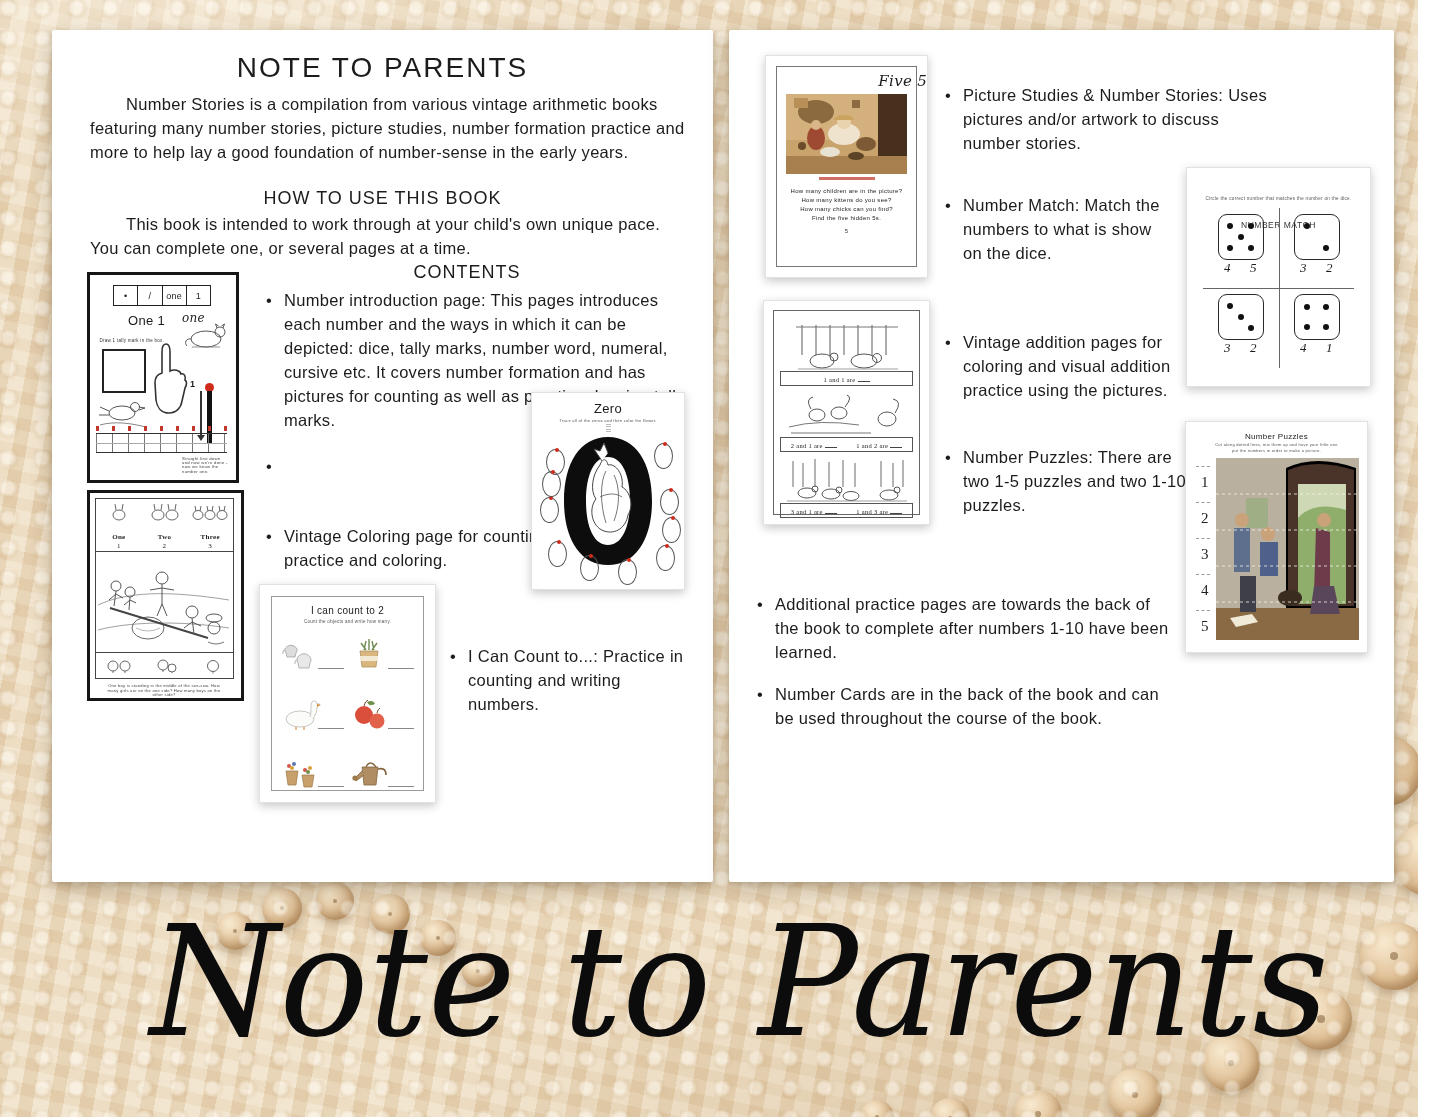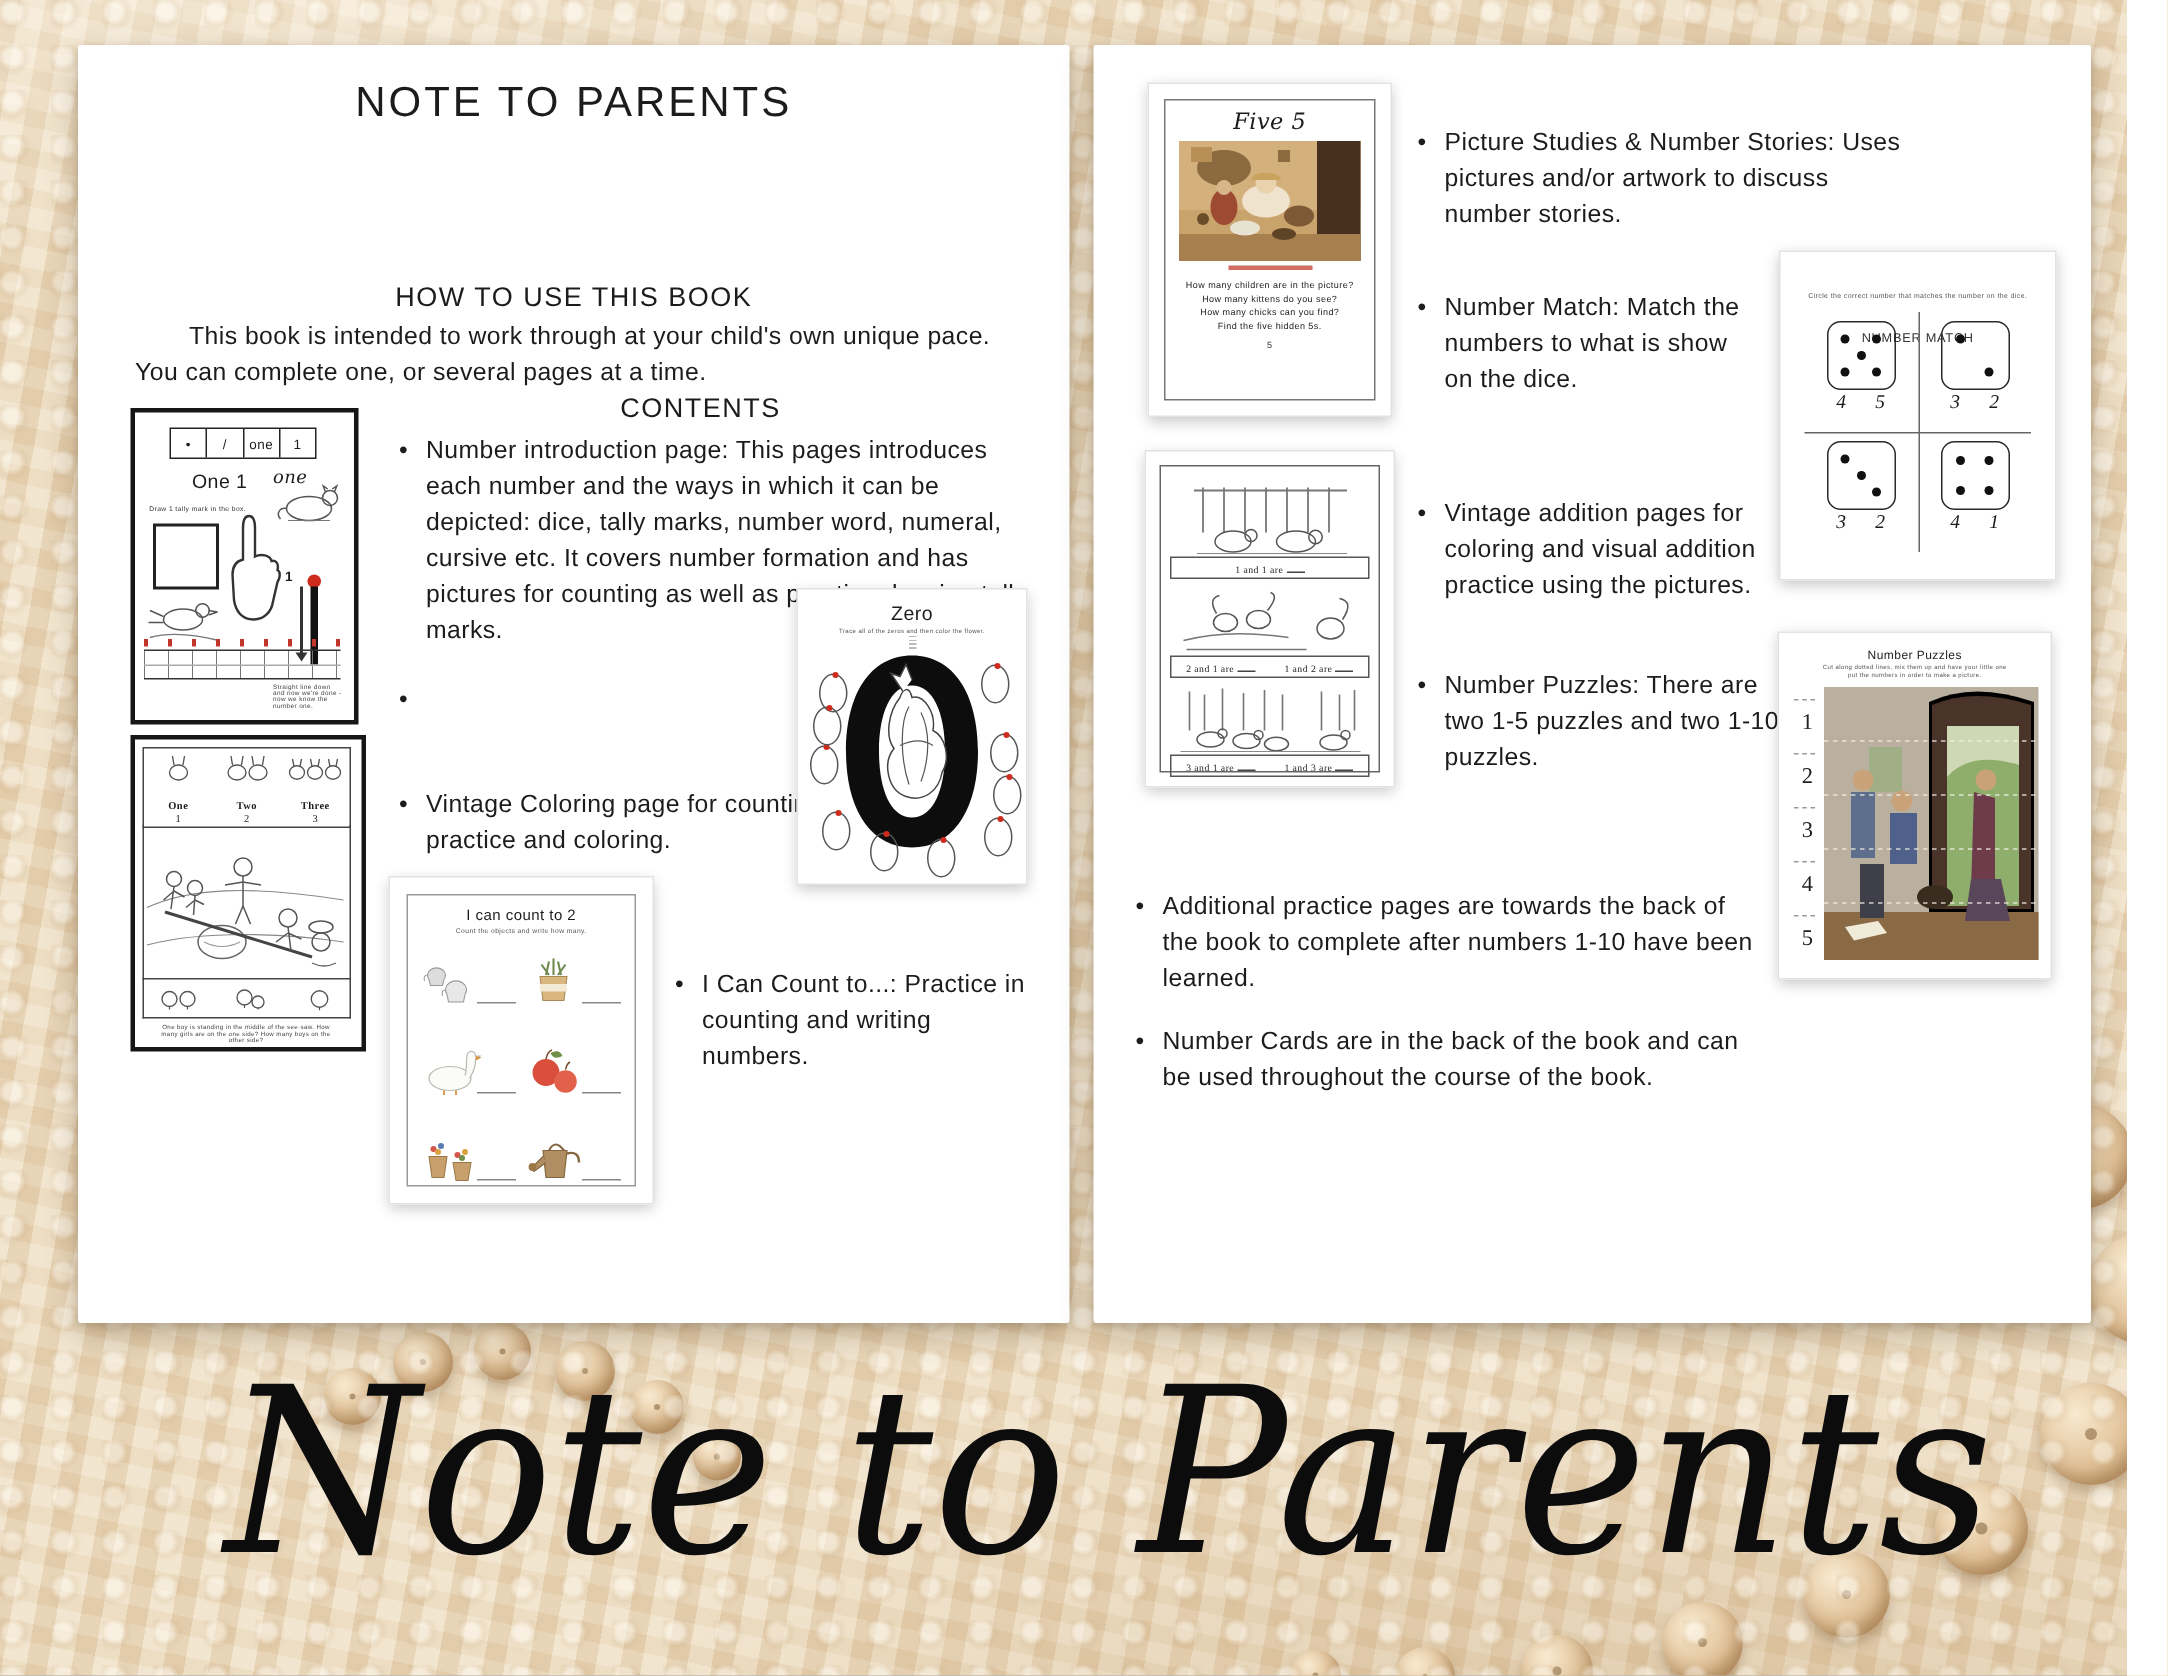--- a/index.html
+++ b/index.html
@@ -95,21 +95,21 @@
   .count-inner{position:absolute;left:11px;top:11px;right:11px;bottom:11px;border:1px solid #9a9a9a;}
   .count-title{position:absolute;top:20px;left:0;right:0;text-align:center;font-size:10px;}
   .count-sub{position:absolute;top:33px;left:0;right:0;text-align:center;font-size:5px;transform:scale(.9);color:#555;}
   .count-cell{position:absolute;width:62px;height:48px;}
   .count-cell svg{position:absolute;left:0;bottom:8px;}
   .count-cell .blank{position:absolute;right:0;bottom:10px;width:26px;border-bottom:1px solid #888;}
 
   
   .five-thumb{left:36px;top:25px;width:161px;height:221px;}
   .five-inner{position:absolute;left:10px;top:10px;right:10px;bottom:10px;border:1px solid #777;}
-  .five-title{position:absolute;top:16px;left:0;right:0;text-align:center;font-family:"DejaVu Serif",serif;font-style:italic;font-size:15px;}
+  .five-title{position:absolute;top:16px;left:0;right:0;text-align:right;font-family:"DejaVu Serif",serif;font-style:italic;font-size:15px;}
   .five-art{position:absolute;left:20px;top:38px;width:121px;height:80px;}
   .five-credit{position:absolute;left:0;right:0;top:121px;margin:auto;width:56px;height:2.5px;background:#c64a3c;opacity:.8;}
   .five-q{position:absolute;left:0;right:0;top:131px;text-align:center;font-size:6px;line-height:9px;color:#222;}
   .five-five{position:absolute;left:0;right:0;top:172px;text-align:center;font-size:6px;color:#333;}
 
   
   .match-thumb{left:457px;top:137px;width:183px;height:218px;}
   .match-title{position:absolute;top:16px;left:0;right:0;text-align:center;font-size:8.5px;letter-spacing:.5px;color:#333;margin-top:36px;}
   .match-sub{position:absolute;top:27px;left:0;right:0;text-align:center;font-size:5px;transform:scale(.92);color:#555;}
   .match-grid{position:absolute;left:16px;top:40px;width:151px;height:160px;}
@@ -171,20 +171,21 @@
     <div class="bead" style="left:1290px;top:988px;width:62px;height:62px"></div>
     <div class="bead" style="left:1202px;top:1034px;width:58px;height:58px"></div>
     <div class="bead" style="left:1108px;top:1068px;width:54px;height:54px"></div>
     <div class="bead" style="left:1014px;top:1090px;width:48px;height:48px"></div>
     <div class="bead" style="left:930px;top:1098px;width:40px;height:40px"></div>
     <div class="bead" style="left:860px;top:1100px;width:34px;height:34px"></div>
   </div>
 
   <section class="page page-left hw">
     <h1 class="pg-title">NOTE TO PARENTS</h1>
+    <p class="para" style="top:62px">Number Stories is a compilation from various vintage arithmetic books featuring many number stories, picture studies, number formation practice and more to help lay a good foundation of number-sense in the early years.</p>
     <h2 class="subhead" style="top:158px">HOW TO USE THIS BOOK</h2>
     <p class="para" style="top:182px">This book is intended to work through at your child's own unique pace. You can complete one, or several pages at a time.</p>
     <h3 class="contents-head" style="top:232px">CONTENTS</h3>
 
     <div class="bullet" style="left:232px;top:258px;width:412px">
       <span class="dot">•</span>
       <span>Number introduction page: This pages introduces each number and the ways in which it can be depicted: dice, tally marks, number word, numeral, cursive etc. It covers number formation and has pictures for counting as well as practice drawing tally marks.</span>
     </div>
     <div class="bullet" style="left:232px;top:424px;width:250px">
       <span class="dot">•</span>

